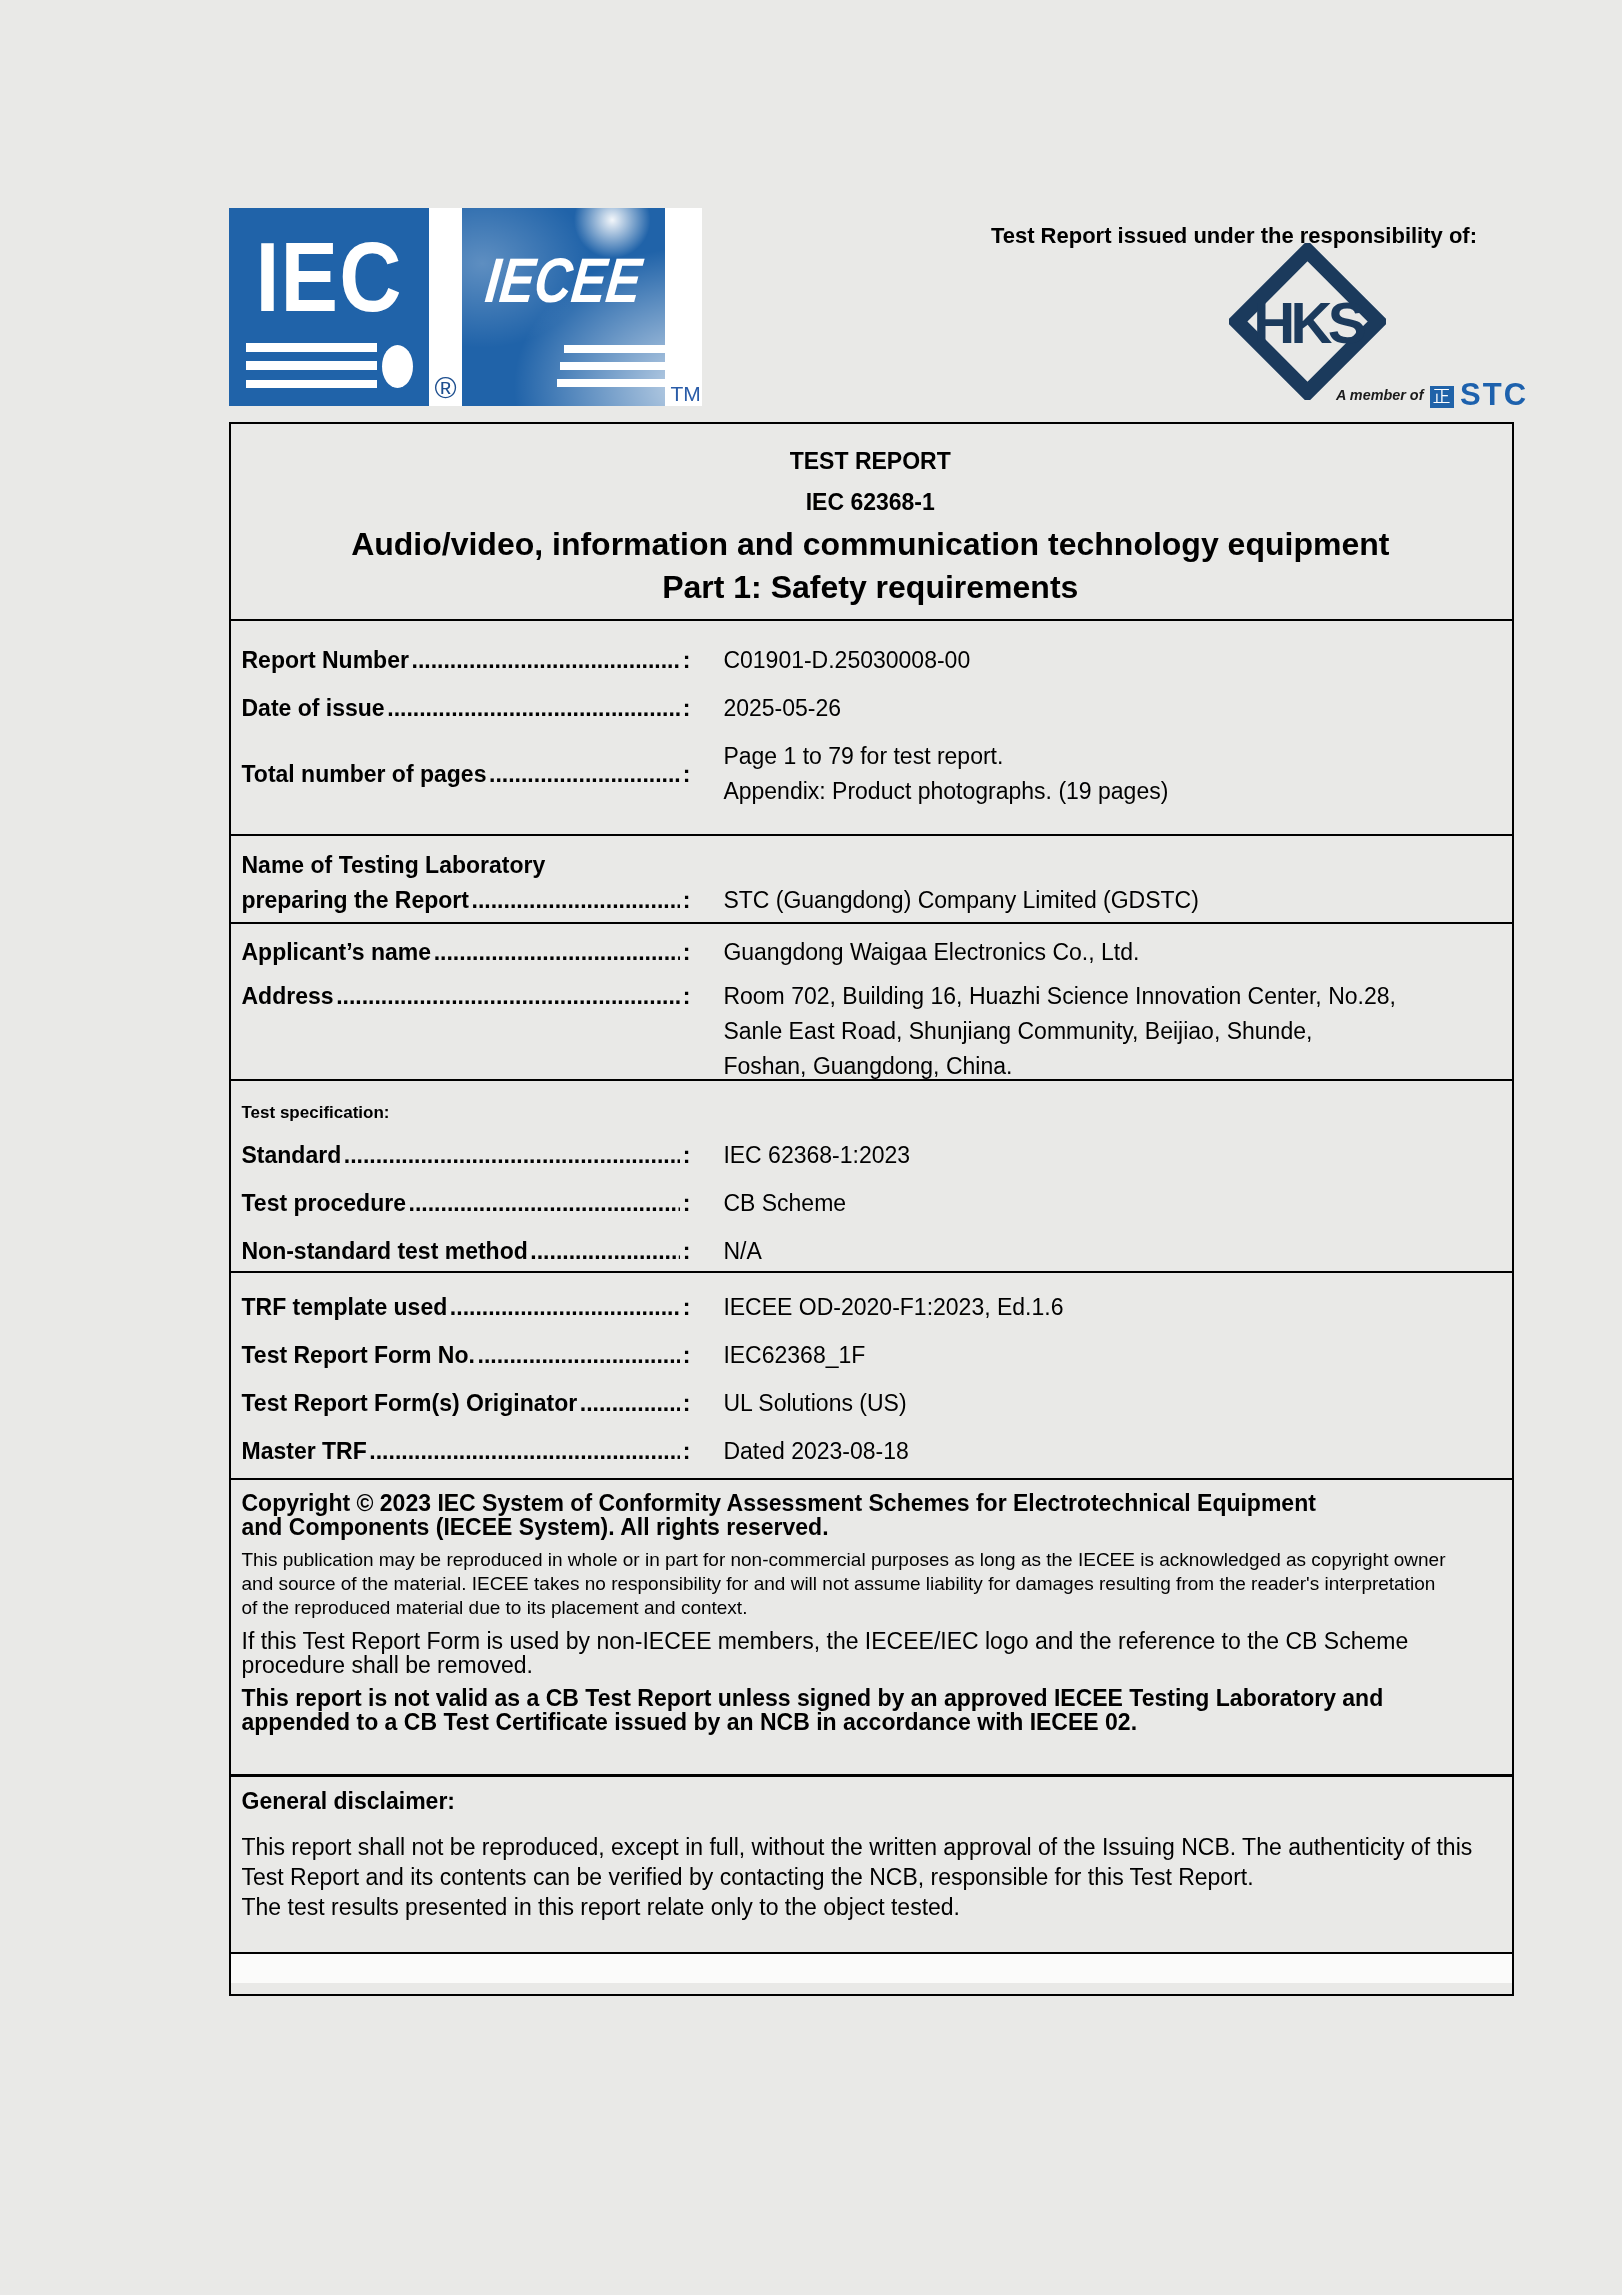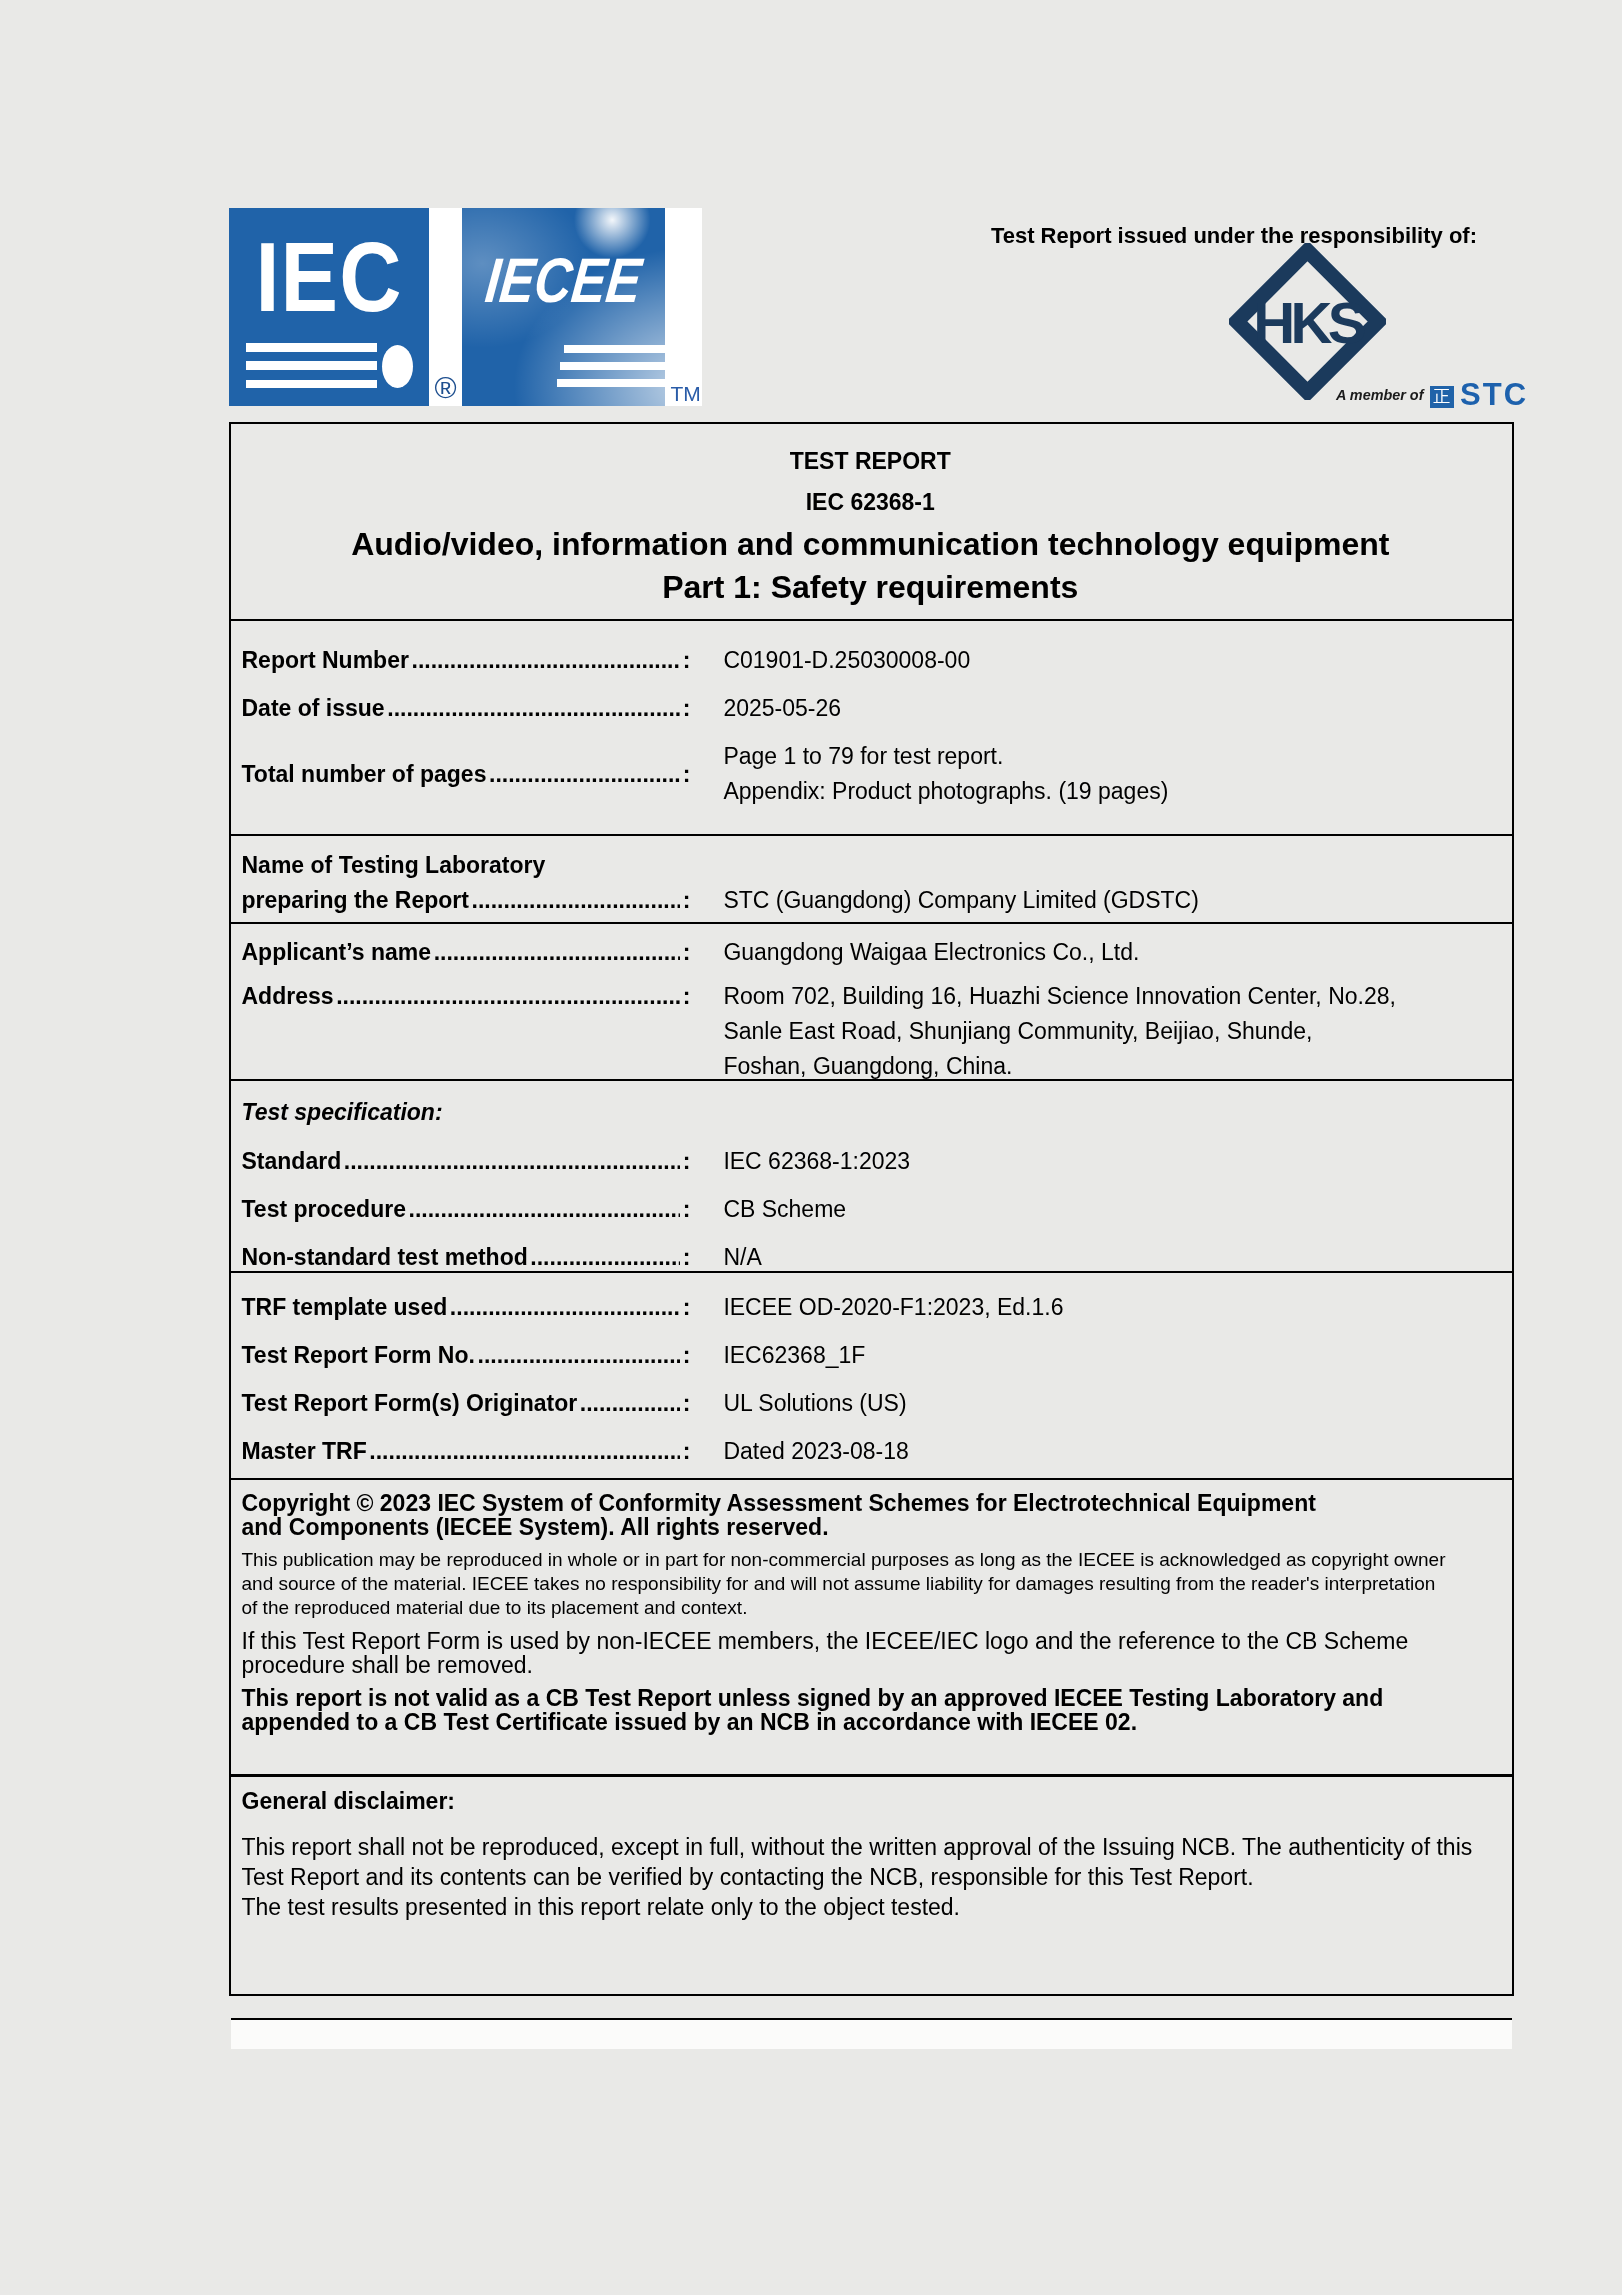--- a/index.html
+++ b/index.html
@@ -60,38 +60,38 @@
   .r-title{height:195px;text-align:center;font-weight:bold;padding-top:17px;}
   .t-sm{font-size:23px;line-height:41px;}
   .t-lg{font-size:32px;line-height:43px;}
 
   .r-a{height:215px;padding-top:22px;}
   .r-b{height:88px;padding-top:11.8px;}
   .r-c{height:157px;padding-top:10.5px;}
   .r-d{height:192px;padding-top:14.4px;}
   .r-e{height:207px;padding-top:17px;}
   .r-f{height:296px;padding-top:10.5px;}
-  .r-g{height:244px;padding-top:9.2px;}
+  .r-g{height:178px;padding-top:9.2px;}
   .r-h{height:31px;background:var(--emptyRowBg);border-top:2.6px solid var(--borderColor);}
 
   .field{display:flex;font-size:23px;line-height:35px;margin-bottom:13px;}
   .field.tight{margin-bottom:9.2px;}
   .field.no-gap{margin-bottom:0;}
   .lab{width:474px;flex:none;display:flex;align-items:baseline;font-weight:bold;padding-right:25px;box-sizing:border-box;}
   .lab .leader{flex:1;overflow:hidden;white-space:nowrap;margin:0 2.6px;}
   .lab .leader::after{content:"..........................................................................................................";}
   .lab .colon::after{content:":";}
   .lab2{width:474px;flex:none;font-weight:bold;padding-right:25px;box-sizing:border-box;}
   .lab2 .line2{display:flex;align-items:baseline;}
   .lab2 .leader{flex:1;overflow:hidden;white-space:nowrap;margin:0 2.6px;}
   .lab2 .leader::after{content:"..........................................................................................................";}
   .lab2 .colon::after{content:":";}
   .val{flex:1;padding-left:7.9px;}
   .val.bottom{align-self:flex-end;}
-  .spec-heading{font-size:23px;line-height:35px;font-weight:bold;margin-bottom:14px;font-style:italic;}
+  .spec-heading{font-size:17px;line-height:35px;font-weight:bold;margin-bottom:8px;}
 
   .para{font-size:23px;line-height:24px;margin:0 0 9.2px 0;}
   .para.bold{font-weight:bold;}
   .para.small{font-size:19px;line-height:24px;}
   .cw1{max-width:1099px;}
   .cw2{max-width:1204px;}
   .cw3{max-width:1178px;}
   .cw4{max-width:1191px;}
   .addr{max-width:674px;}
   .disc-heading{font-size:23px;line-height:30px;font-weight:bold;margin-bottom:15.7px;}

